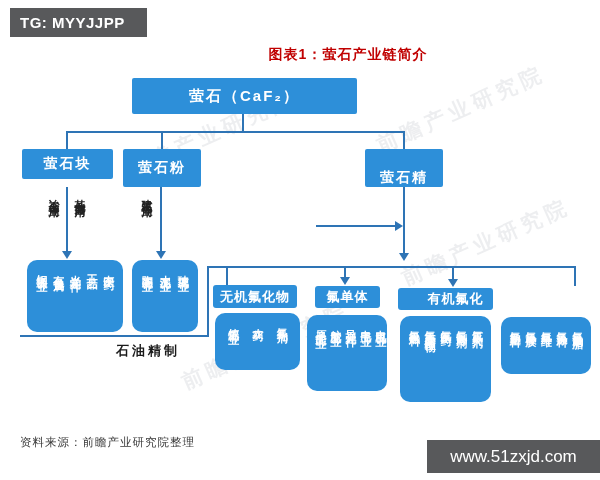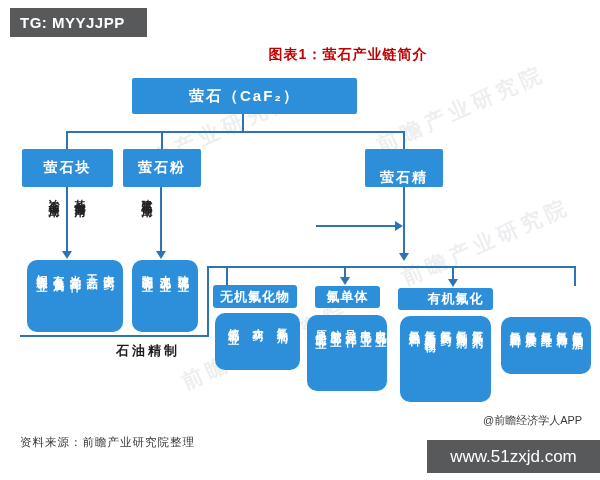--- a/index.html
+++ b/index.html
@@ -7,21 +7,21 @@
          font-family:"Liberation Sans","DejaVu Sans",sans-serif;}
   .bar{position:absolute;background:#58595B;color:#fff;display:flex;align-items:center;}
   #tg-bar{left:10px;top:8px;width:127px;height:29px;font-size:15px;padding-left:10px;letter-spacing:.5px;font-weight:bold;}
   #footer-bar{left:427px;top:440px;width:173px;height:33px;font-size:17px;justify-content:center;}
   #title{position:absolute;left:0;top:46px;width:600px;text-align:center;color:#C00000;
          font-size:14px;font-weight:bold;letter-spacing:1px;padding-left:48px;}
   .box{position:absolute;background:#2D8FD9;color:#fff;display:flex;align-items:center;
        justify-content:center;font-weight:bold;}
   .node{border-radius:2px;font-size:14px;letter-spacing:2px;}
   #root-box{left:132px;top:78px;width:225px;height:36px;font-size:15px;}
-  #box-lump{left:22px;top:149px;width:91px;height:38px;}
+  #box-lump{left:22px;top:149px;width:91px;height:30px;}
   #box-powder{left:123px;top:149px;width:78px;height:38px;}
   #box-conc{left:365px;top:149px;width:78px;height:38px;align-items:flex-end;}
   .hdr{border-radius:3px;font-size:13px;letter-spacing:1px;}
   #hdr-0{left:213px;top:285px;width:84px;height:23px;}
   #hdr-1{left:315px;top:286px;width:65px;height:22px;}
   #hdr-2{left:398px;top:288px;width:75px;height:22px;padding-left:20px;}
   #hdr-3{left:497px;top:286px;width:78px;height:22px;}
   .subbox{position:absolute;background:#2D8FD9;border-radius:10px;display:flex;
           flex-direction:row;justify-content:space-around;align-items:flex-start;
           padding:6px 6px;box-sizing:border-box;}
@@ -160,18 +160,17 @@
   </div>
   <div class="subbox" id="sub-3">
     <span class="vcol">氟塑料</span>
     <span class="vcol">氟橡胶</span>
     <span class="vcol">氟纤维</span>
     <span class="vcol">氟涂料</span>
     <span class="vcol">氟油氟脂</span>
   </div>
 
   <div id="source-note">资料来源：前瞻产业研究院整理</div>
-  <div id="credit">@前瞻经济学人APP</div>
   <div class="bar" id="footer-bar">
     <span>www.51zxjd.com</span>
   </div>
 
 </div>
 
 </body></html>

